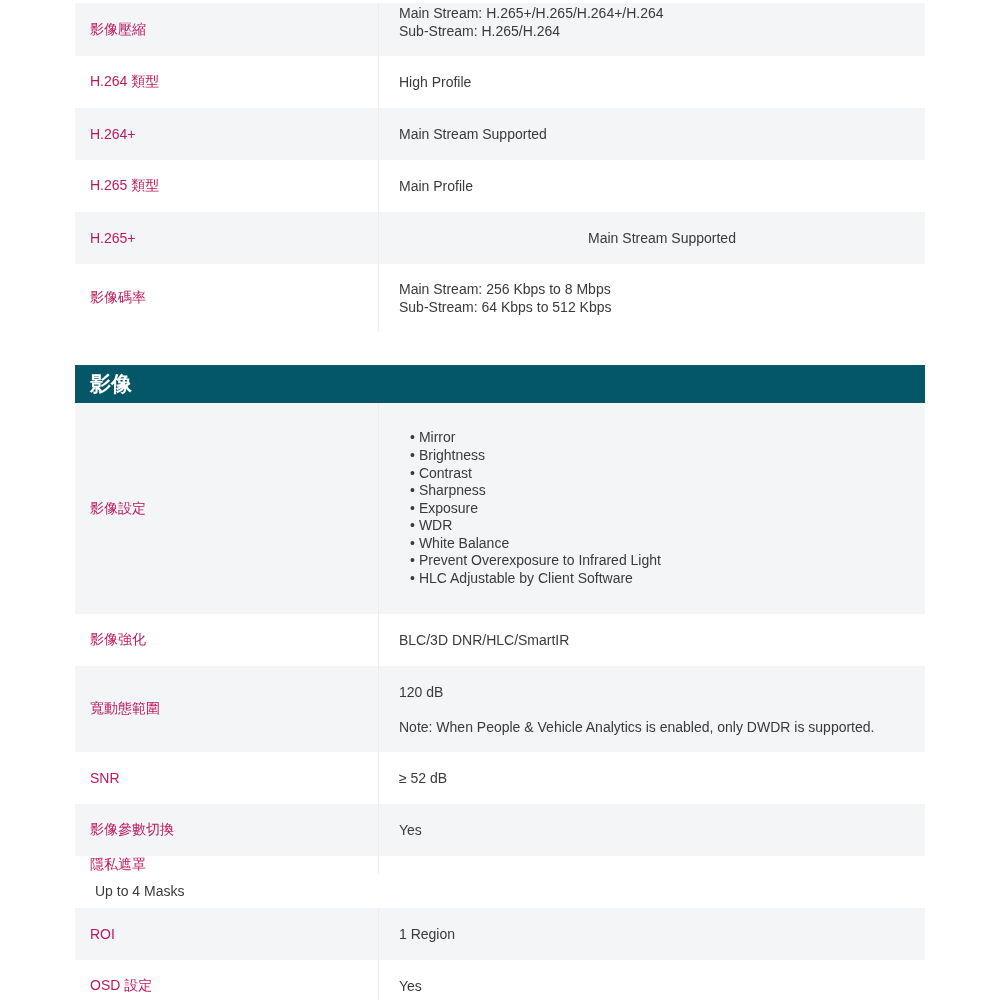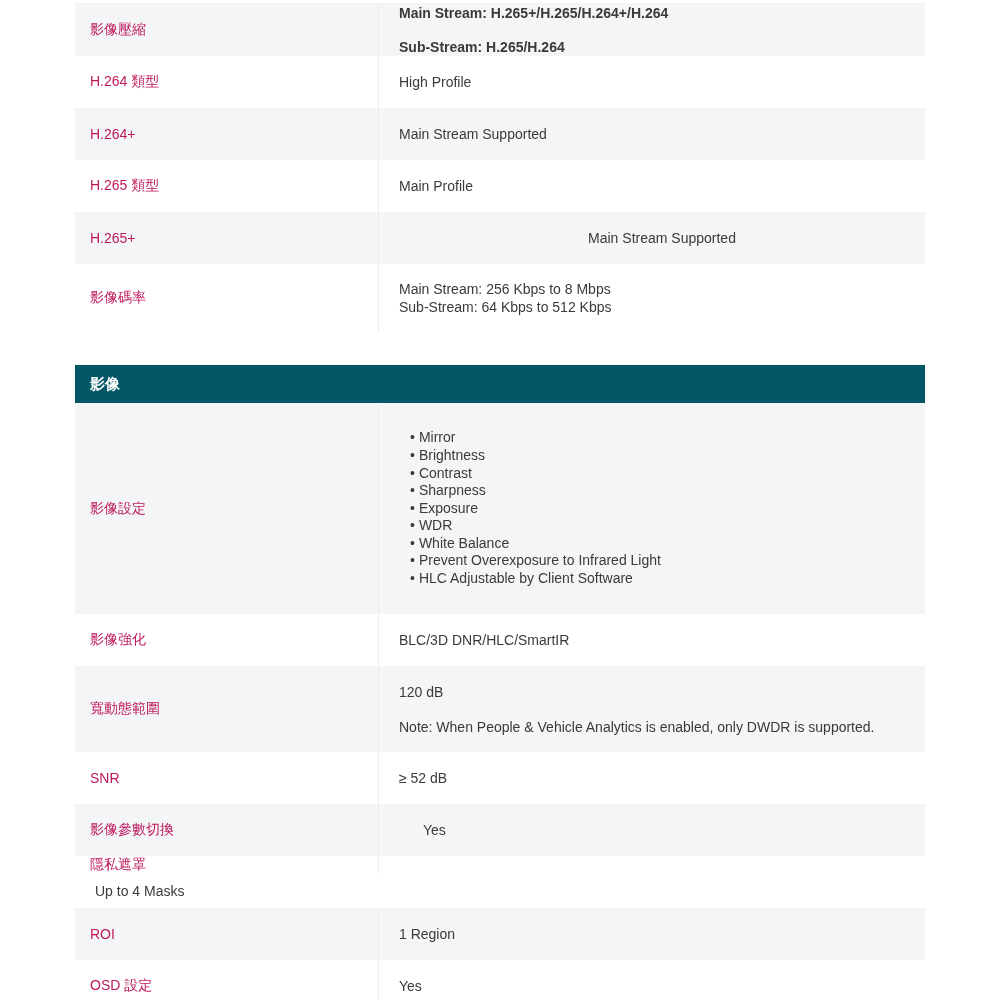--- a/index.html
+++ b/index.html
@@ -49,21 +49,21 @@
     font-size: 14px;
     color: #3a3a3a;
     line-height: 18px;
   }
   .section-header {
     width: 850px;
     height: 38px;
     background: #045766;
     color: #ffffff;
     font-weight: bold;
-    font-size: 15px;
+    font-size: 21px;
     display: flex;
     align-items: center;
     padding-left: 15px;
     box-sizing: border-box;
   }
   .bullet-list {
     list-style: none;
     margin: 11px;
     padding: 0;
   }
@@ -77,21 +77,21 @@
   .note-gap { height: 17px; }
 </style>
 </head>
 <body>
 
 <div class="page">
 
   <div class="spec-table" style="top:3px;">
     <div class="row shaded" style="height:53px;">
       <div class="cell-label">影像壓縮</div>
-      <div class="cell-value" style="justify-content:space-between;padding-top:1px;font-weight:bold;">
+      <div class="cell-value" style="justify-content:flex-start;padding-top:1px;">
         <span>Main Stream: H.265+/H.265/H.264+/H.264</span>
         <span>Sub-Stream: H.265/H.264</span>
       </div>
     </div>
     <div class="row white" style="height:52px;">
       <div class="cell-label">H.264 類型</div>
       <div class="cell-value">High Profile</div>
     </div>
     <div class="row shaded" style="height:52px;">
       <div class="cell-label">H.264+</div>
@@ -148,21 +148,21 @@
         <div class="note-gap"></div>
         <span>Note: When People &amp; Vehicle Analytics is enabled, only DWDR is supported.</span>
       </div>
     </div>
 
     <div class="row white" style="height:52px;">
       <div class="cell-label">SNR</div>
       <div class="cell-value">≥ 52 dB</div>
     </div>
 
-    <div class="row shaded" style="height:52px;gap:24px;">
+    <div class="row shaded" style="height:52px;">
       <div class="cell-label">影像參數切換</div>
       <div class="cell-value">Yes</div>
     </div>
 
     <div class="row white" style="height:52px;flex-direction:column;">
       <div class="cell-label">隱私遮罩</div>
       <div class="cell-value">Up to 4 Masks</div>
     </div>
 
     <div class="row shaded" style="height:52px;">

